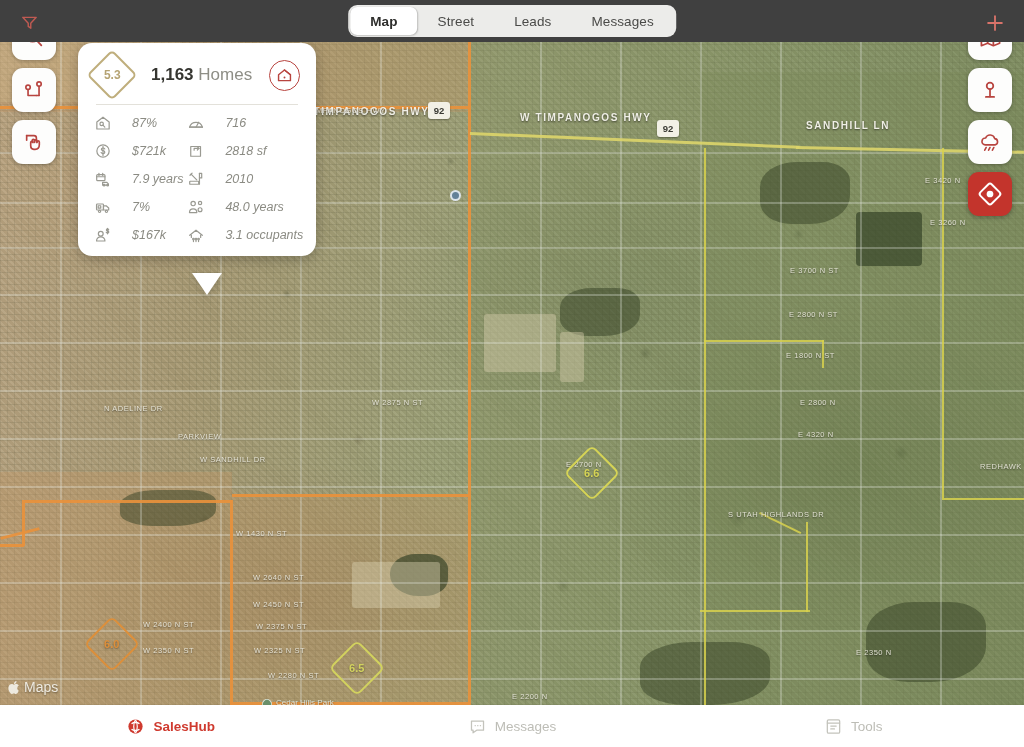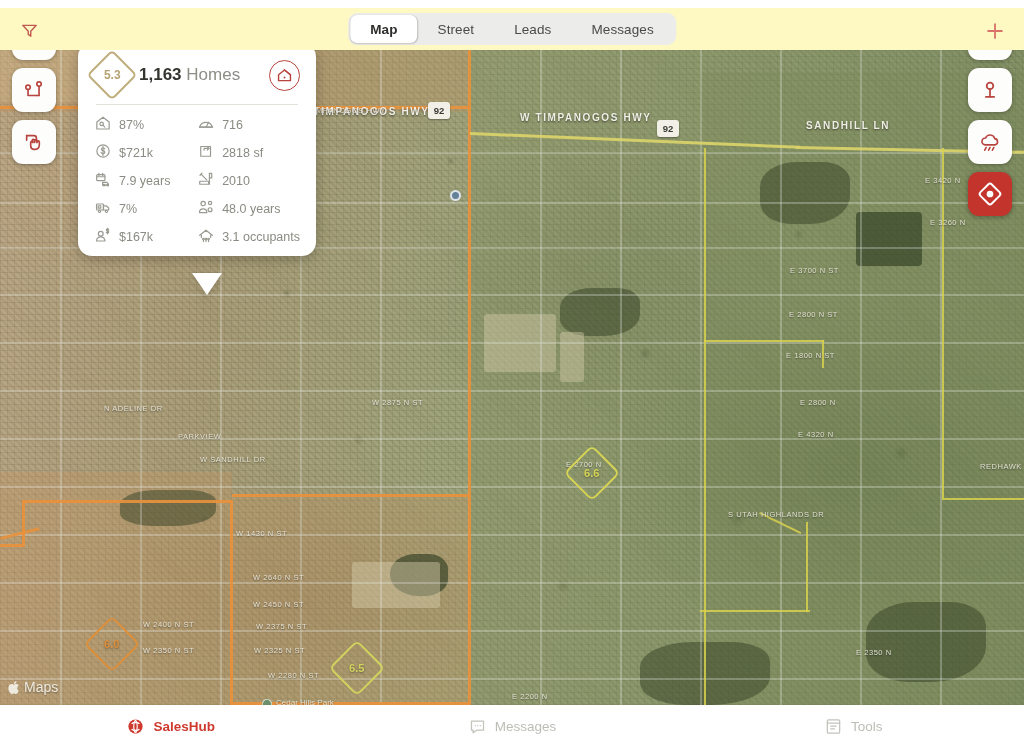--- a/index.html
+++ b/index.html
@@ -13,23 +13,23 @@
 
   #app {
     position: relative;
     width: 1024px; height: 747px;
     overflow: hidden;
     background: #fff;
   }
 
   
   .topbar {
-    position: absolute; top: 8px; left: 0;
+    position: absolute; top: 0; left: 0;
     width: 1024px; height: 42px;
-    background: #fef9c3;
+    background: #404040;
     display: flex; align-items: center;
     z-index: 40;
   }
   .topbar-filter {
     position: absolute; left: 16px; top: 9px;
     width: 26px; height: 26px;
     display: flex; align-items: center; justify-content: center;
     cursor: pointer;
   }
   .topbar-plus {
@@ -278,21 +278,21 @@
     transform: rotate(45deg);
     border: 2px solid #bfae7c;
     border-radius: 5px;
     display: flex; align-items: center; justify-content: center;
     flex: 0 0 auto;
   }
   .score-badge span {
     transform: rotate(-45deg);
     font-size: 12px; font-weight: 700; color: #b5a373;
   }
-  .card-title { flex: 1; font-size: 17px; color: #8e8e86; white-space: nowrap; }
+  .card-title { flex: 1; font-size: 17px; color: #8e8e86; white-space: nowrap; margin-left: 12px; }
   .card-title b { color: #353530; font-weight: 700; }
   .card-action {
     width: 31px; height: 31px;
     border-radius: 50%;
     border: 1.8px solid #b8443f;
     display: flex; align-items: center; justify-content: center;
     cursor: pointer;
     flex: 0 0 auto;
   }
   .card-divider {
@@ -300,21 +300,21 @@
     background: #e3e1da;
     margin: 0 2px 9px 2px;
   }
   .stats {
     display: grid;
     grid-template-columns: 1fr 1fr;
     row-gap: 10px;
     column-gap: 4px;
   }
   .stat {
-    display: flex; align-items: flex-end; gap: 7px;
+    display: flex; align-items: center; gap: 20px; font-style: italic;
   }
   .stat-ico { width: 18px; height: 18px; flex: 0 0 auto; display:flex; align-items:center; justify-content:center; }
   .stat-val { font-size: 12.5px; color: #8b8b83; white-space: nowrap; }
 
   
   .bottomnav {
     position: absolute;
     left: 0; bottom: 0;
     width: 1024px; height: 42px;
     background: #ffffff;

